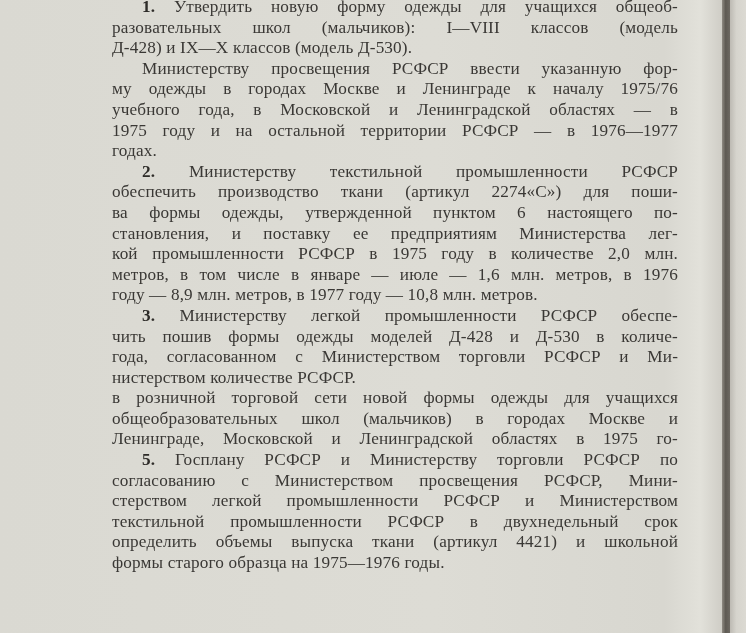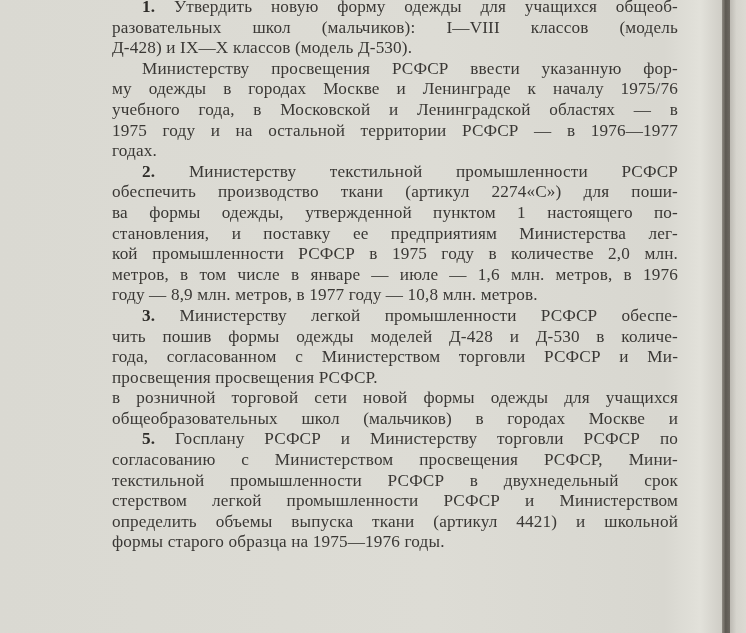--- a/index.html
+++ b/index.html
@@ -93,41 +93,42 @@
     <span class="line indent">Министерству просвещения РСФСР ввести указанную фор-</span>
     <span class="line">му одежды в городах Москве и Ленинграде к началу 1975/76</span>
     <span class="line">учебного года, в Московской и Ленинградской областях — в</span>
     <span class="line">1975 году и на остальной территории РСФСР — в 1976—1977</span>
     <span class="line last">годах.</span>
   </div>
 
   <div class="para">
     <span class="line indent"><span class="num">2.</span> <span>Министерству текстильной промышленности РСФСР</span></span>
     <span class="line">обеспечить производство ткани (артикул 2274«С») для поши-</span>
-    <span class="line">ва формы одежды, утвержденной пунктом 1 настоящего по-</span>
+    <span class="line">ва формы одежды, утвержденной пунктом 6 настоящего по-</span>
     <span class="line">становления, и поставку ее предприятиям Министерства лег-</span>
     <span class="line">кой промышленности РСФСР в 1975 году в количестве 2,0 млн.</span>
     <span class="line">метров, в том числе в январе — июле — 1,6 млн. метров, в 1976</span>
     <span class="line last">году — 8,9 млн. метров, в 1977 году — 10,8 млн. метров.</span>
   </div>
 
   <div class="para">
     <span class="line indent"><span class="num">3.</span> <span>Министерству легкой промышленности РСФСР обеспе-</span></span>
     <span class="line">чить пошив формы одежды моделей Д-428 и Д-530 в количе-</span>
     <span class="line">года, согласованном с Министерством торговли РСФСР и Ми-</span>
-    <span class="line last">просвещения просвещения РСФСР.</span>
+    <span class="line last">нистерством количестве РСФСР.</span>
   </div>
 
   <div class="para">
     <span class="line">в розничной торговой сети новой формы одежды для учащихся</span>
     <span class="line">общеобразовательных школ (мальчиков) в городах Москве и</span>
+    <span class="line">Ленинграде, Московской и Ленинградской областях в 1975 го-</span>
   </div>
 
   <div class="para">
     <span class="line indent"><span class="num">5.</span> <span>Госплану РСФСР и Министерству торговли РСФСР по</span></span>
     <span class="line">согласованию с Министерством просвещения РСФСР, Мини-</span>
+    <span class="line">стерством легкой промышленности РСФСР и Министерством</span>
     <span class="line">текстильной промышленности РСФСР в двухнедельный срок</span>
-    <span class="line">стерством легкой промышленности РСФСР и Министерством</span>
     <span class="line">определить объемы выпуска ткани (артикул 4421) и школьной</span>
     <span class="line last">формы старого образца на 1975—1976 годы.</span>
   </div>
 
 </div>
 
 </body></html>

